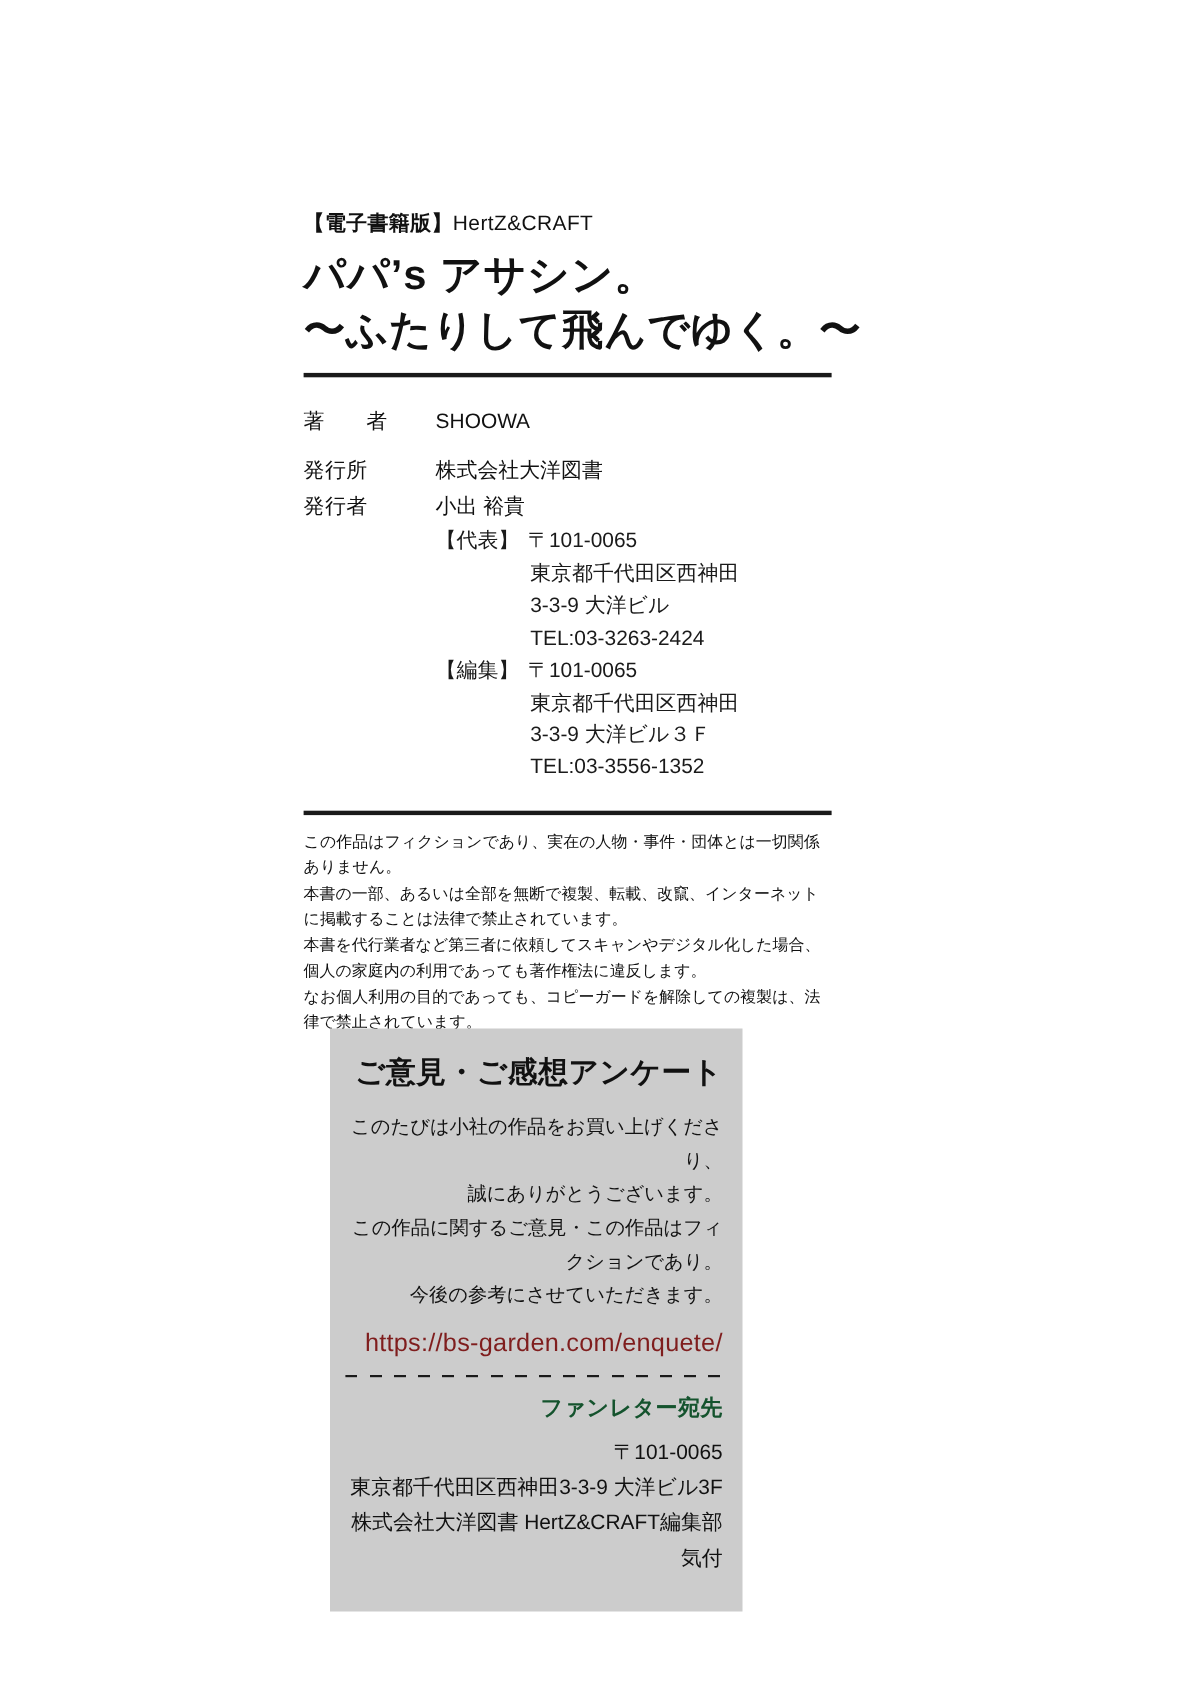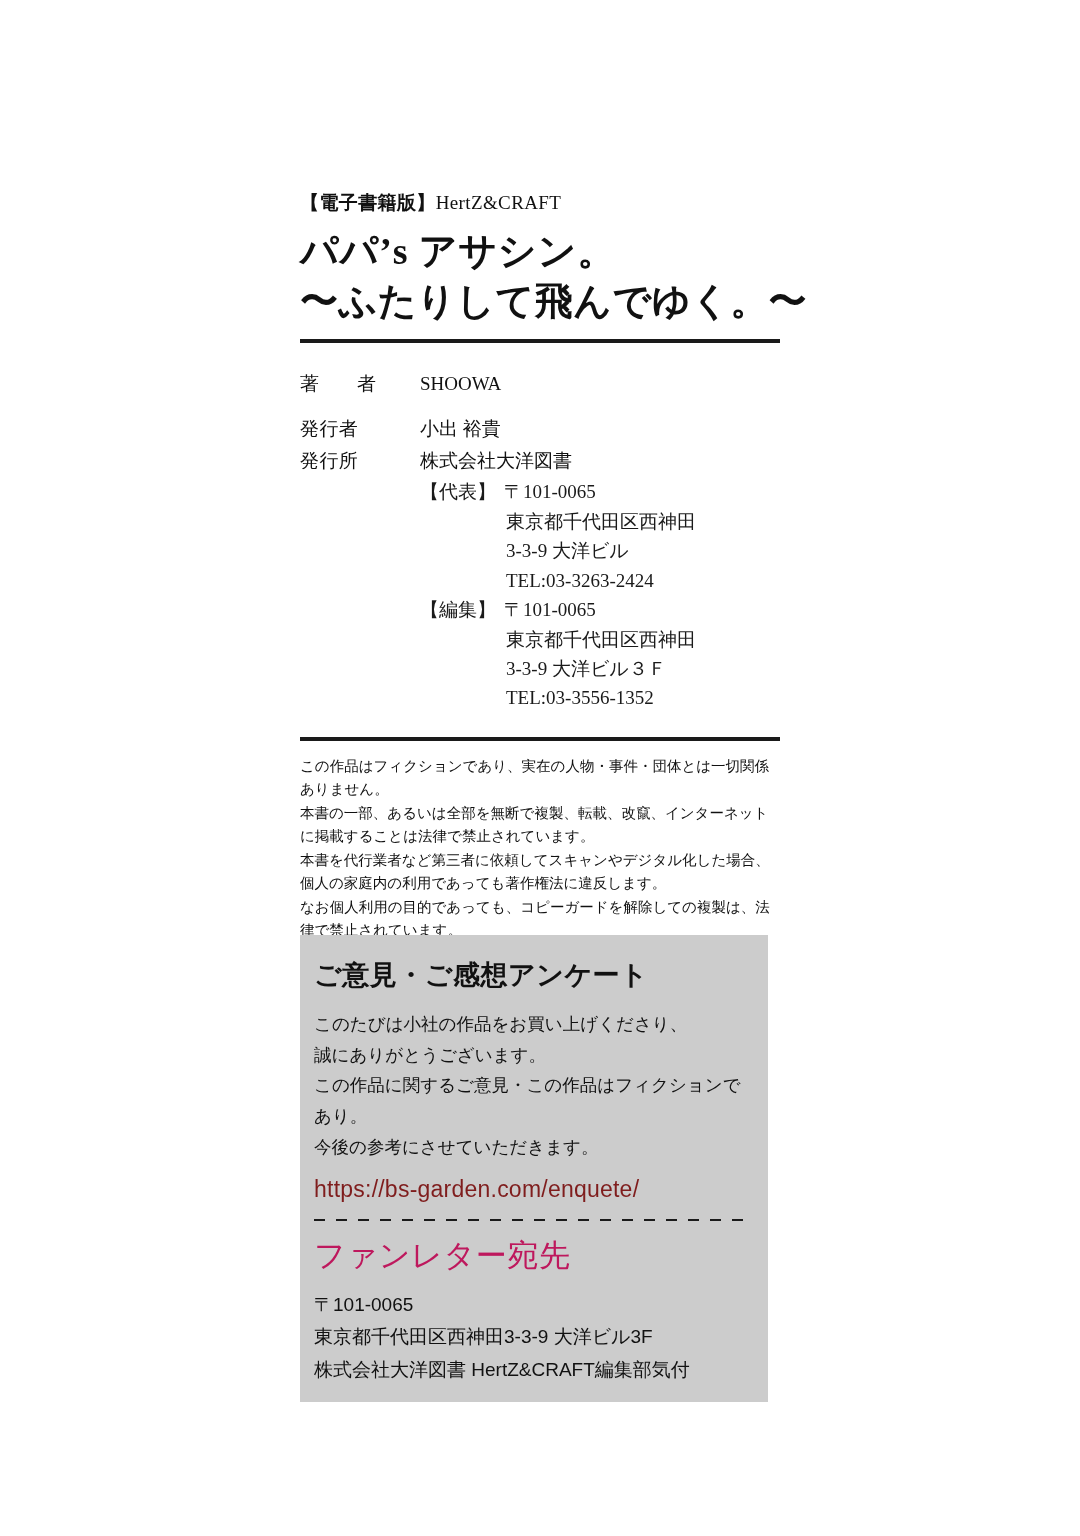--- a/index.html
+++ b/index.html
@@ -16,24 +16,23 @@
     overflow: hidden;
   }
   .page {
     position: absolute;
     left: 0; top: 0;
     width: 1080px;
     height: 1536px;
   }
   .colophon {
     position: absolute;
-    left: 300px;
+    left: 276px;
     top: 190px;
     width: 480px;
-    font-family: Liberation Serif, serif;
   }
 
   
   .imprint-line {
     font-size: 19px;
     letter-spacing: 0.02em;
     font-weight: 500;
     color: #111;
     margin-bottom: 12px;
     white-space: nowrap;
@@ -130,23 +129,24 @@
   .notice p {
     margin: 0 0 0 0;
   }
   .notice p + p { margin-top: 0; }
 
   
   .survey-box {
     position: absolute;
     left: 300px;
     top: 935px;
-    width: 468px;
+    width: 375px;
     background: #cccccc;
-    padding: 22px 0 16px 0;
+    padding: 22px 0 31px 0;
+    text-align: right;
   }
   .survey-inner {
     padding: 0 18px 0 14px;
   }
   .survey-title {
     font-size: 27px;
     font-weight: 700;
     letter-spacing: 0.02em;
     margin: 0 0 16px 0;
     color: #111;
@@ -162,25 +162,25 @@
     margin-top: 14px;
     color: #7f1d1d;
     word-break: break-all;
   }
   .dashed-sep {
     margin: 16px 0 14px 0;
     height: 2px;
     background-image: repeating-linear-gradient(to right, #1a1a1a 0 11px, transparent 11px 22px);
   }
   .fan-title {
-    font-size: 31px;
-    font-weight: 400;
+    font-size: 20px;
+    font-weight: 700;
     letter-spacing: 0.02em;
     margin: 0 0 12px 0;
-    color: #be185d;
+    color: #14532d;
   }
   .fan-body {
     font-size: 19px;
     line-height: 1.7;
     color: #111;
   }
 </style>
 </head>
 <body>
 
@@ -200,27 +200,27 @@
     <div class="credits">
 
       <div class="credit-row">
         <div class="credit-label">著　者</div>
         <div class="credit-value">SHOOWA</div>
       </div>
 
       <div class="gap-small"></div>
 
       <div class="credit-row">
+        <div class="credit-label nospace">発行所</div>
+        <div class="credit-value">株式会社大洋図書</div>
+      </div>
+
+      <div class="credit-row">
         <div class="credit-label nospace">発行者</div>
         <div class="credit-value">小出 裕貴</div>
-      </div>
-
-      <div class="credit-row">
-        <div class="credit-label nospace">発行所</div>
-        <div class="credit-value">株式会社大洋図書</div>
       </div>
 
       <div class="addr-block">
         <div class="addr-head">
           <span class="tag">【代表】</span>
           <span class="zip">〒101-0065</span>
         </div>
         <div class="addr-line">東京都千代田区西神田</div>
         <div class="addr-line">3-3-9 大洋ビル</div>
         <div class="addr-line">TEL:03-3263-2424</div>

